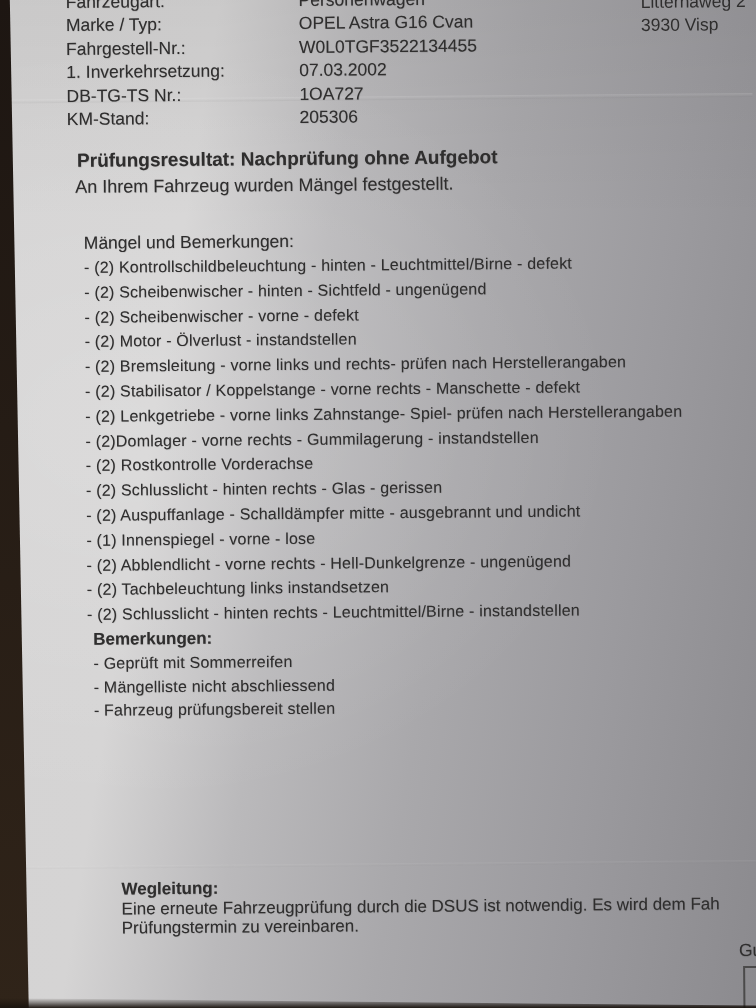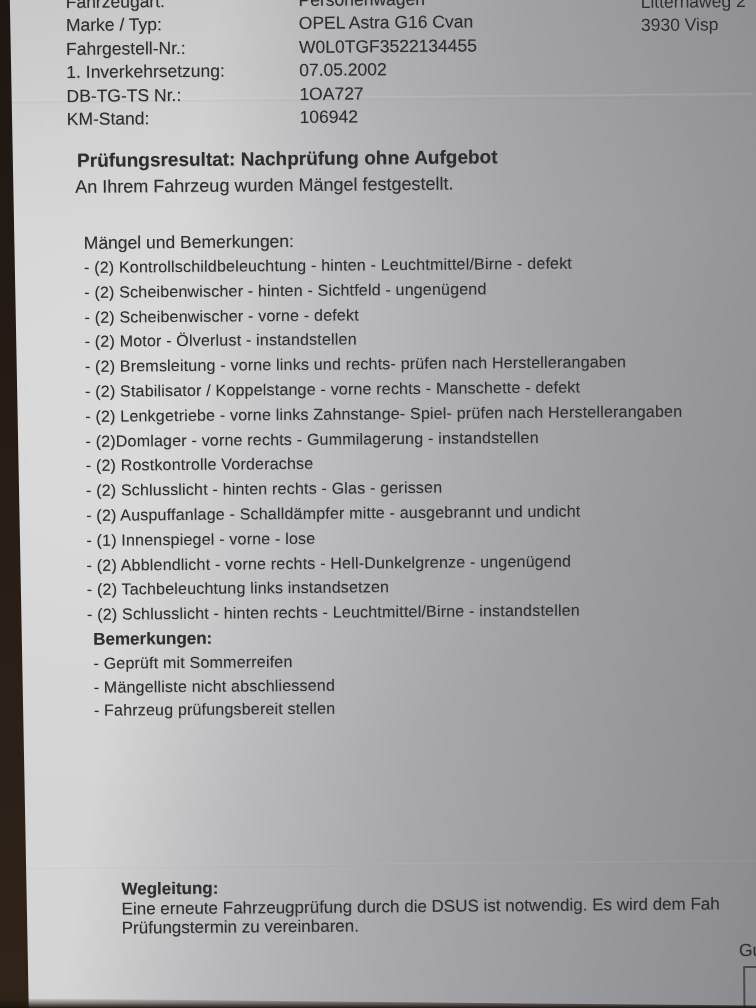--- a/index.html
+++ b/index.html
@@ -91,31 +91,31 @@
             <span class="field-value">OPEL Astra G16 Cvan</span>
           </div>
 
           <div class="field-row">
             <span class="field-label">Fahrgestell-Nr.:</span>
             <span class="field-value">W0L0TGF3522134455</span>
           </div>
 
           <div class="field-row">
             <span class="field-label">1. Inverkehrsetzung:</span>
-            <span class="field-value">07.05.2002</span>
+            <span class="field-value">07.03.2002</span>
           </div>
 
           <div class="field-row">
             <span class="field-label">DB-TG-TS Nr.:</span>
             <span class="field-value">1OA727</span>
           </div>
 
           <div class="field-row">
             <span class="field-label">KM-Stand:</span>
-            <span class="field-value">106942</span>
+            <span class="field-value">205306</span>
           </div>
         </div>
 
       <div class="address">
         <div>Litternaweg 2</div>
         <div>3930 Visp</div>
       </div>
 
       <div class="txt bold result-title">Prüfungsresultat: Nachprüfung ohne Aufgebot</div>
       <div class="txt result-subtitle">An Ihrem Fahrzeug wurden Mängel festgestellt.</div>

